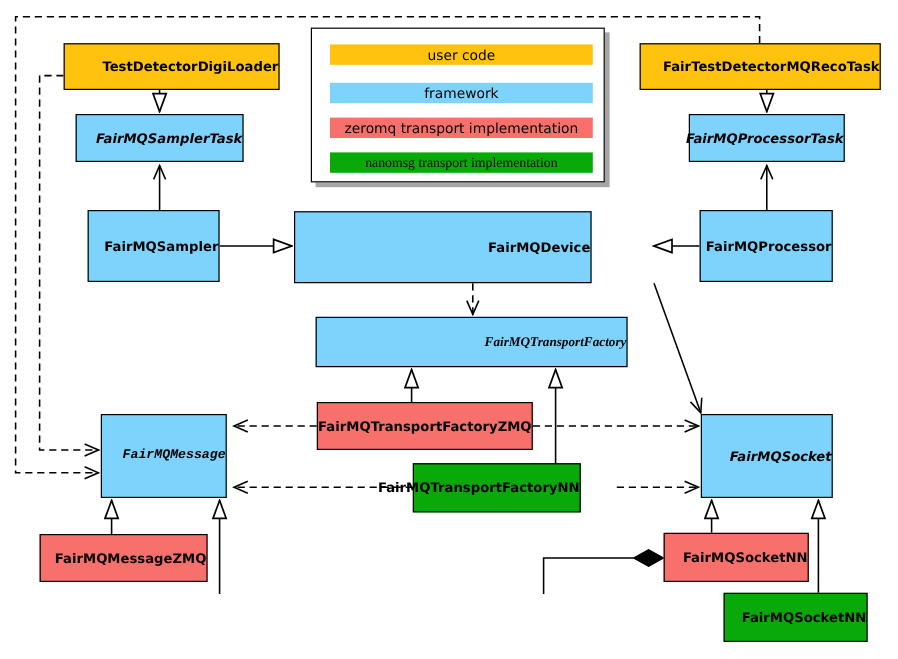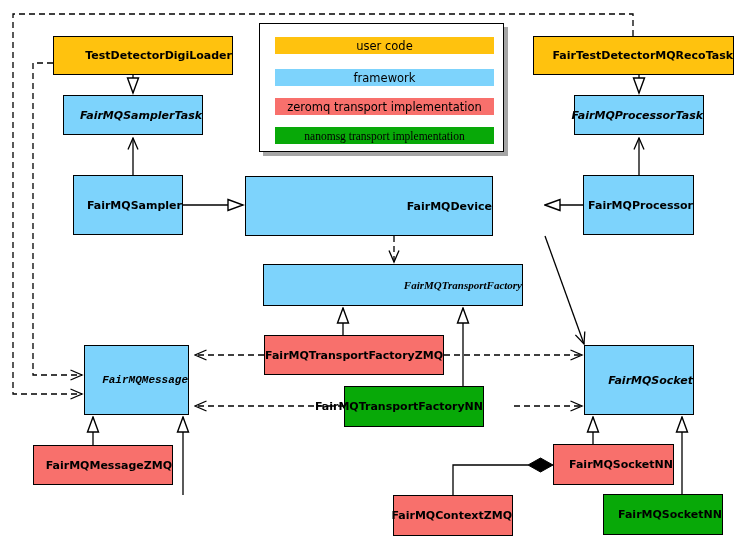--- a/index.html
+++ b/index.html
@@ -138,21 +138,18 @@
 
   <div class="node c-zmq" style="left:33px;top:445px;width:140px;height:40px;">
     <span>FairMQMessageZMQ</span>
   </div>
 
 
   <div class="node c-zmq" style="left:553px;top:444px;width:121px;height:41px;">
     <span>FairMQSocketNN</span>
   </div>
 
-  <div class="node c-zmq" style="left:393px;top:495px;width:120px;height:41px;">
-    <span>FairMQContextZMQ</span>
-  </div>
 
   <div class="node c-nn" style="left:603px;top:494px;width:120px;height:41px;">
     <span>FairMQSocketNN</span>
   </div>
 
 </div>
 
 </body></html>

